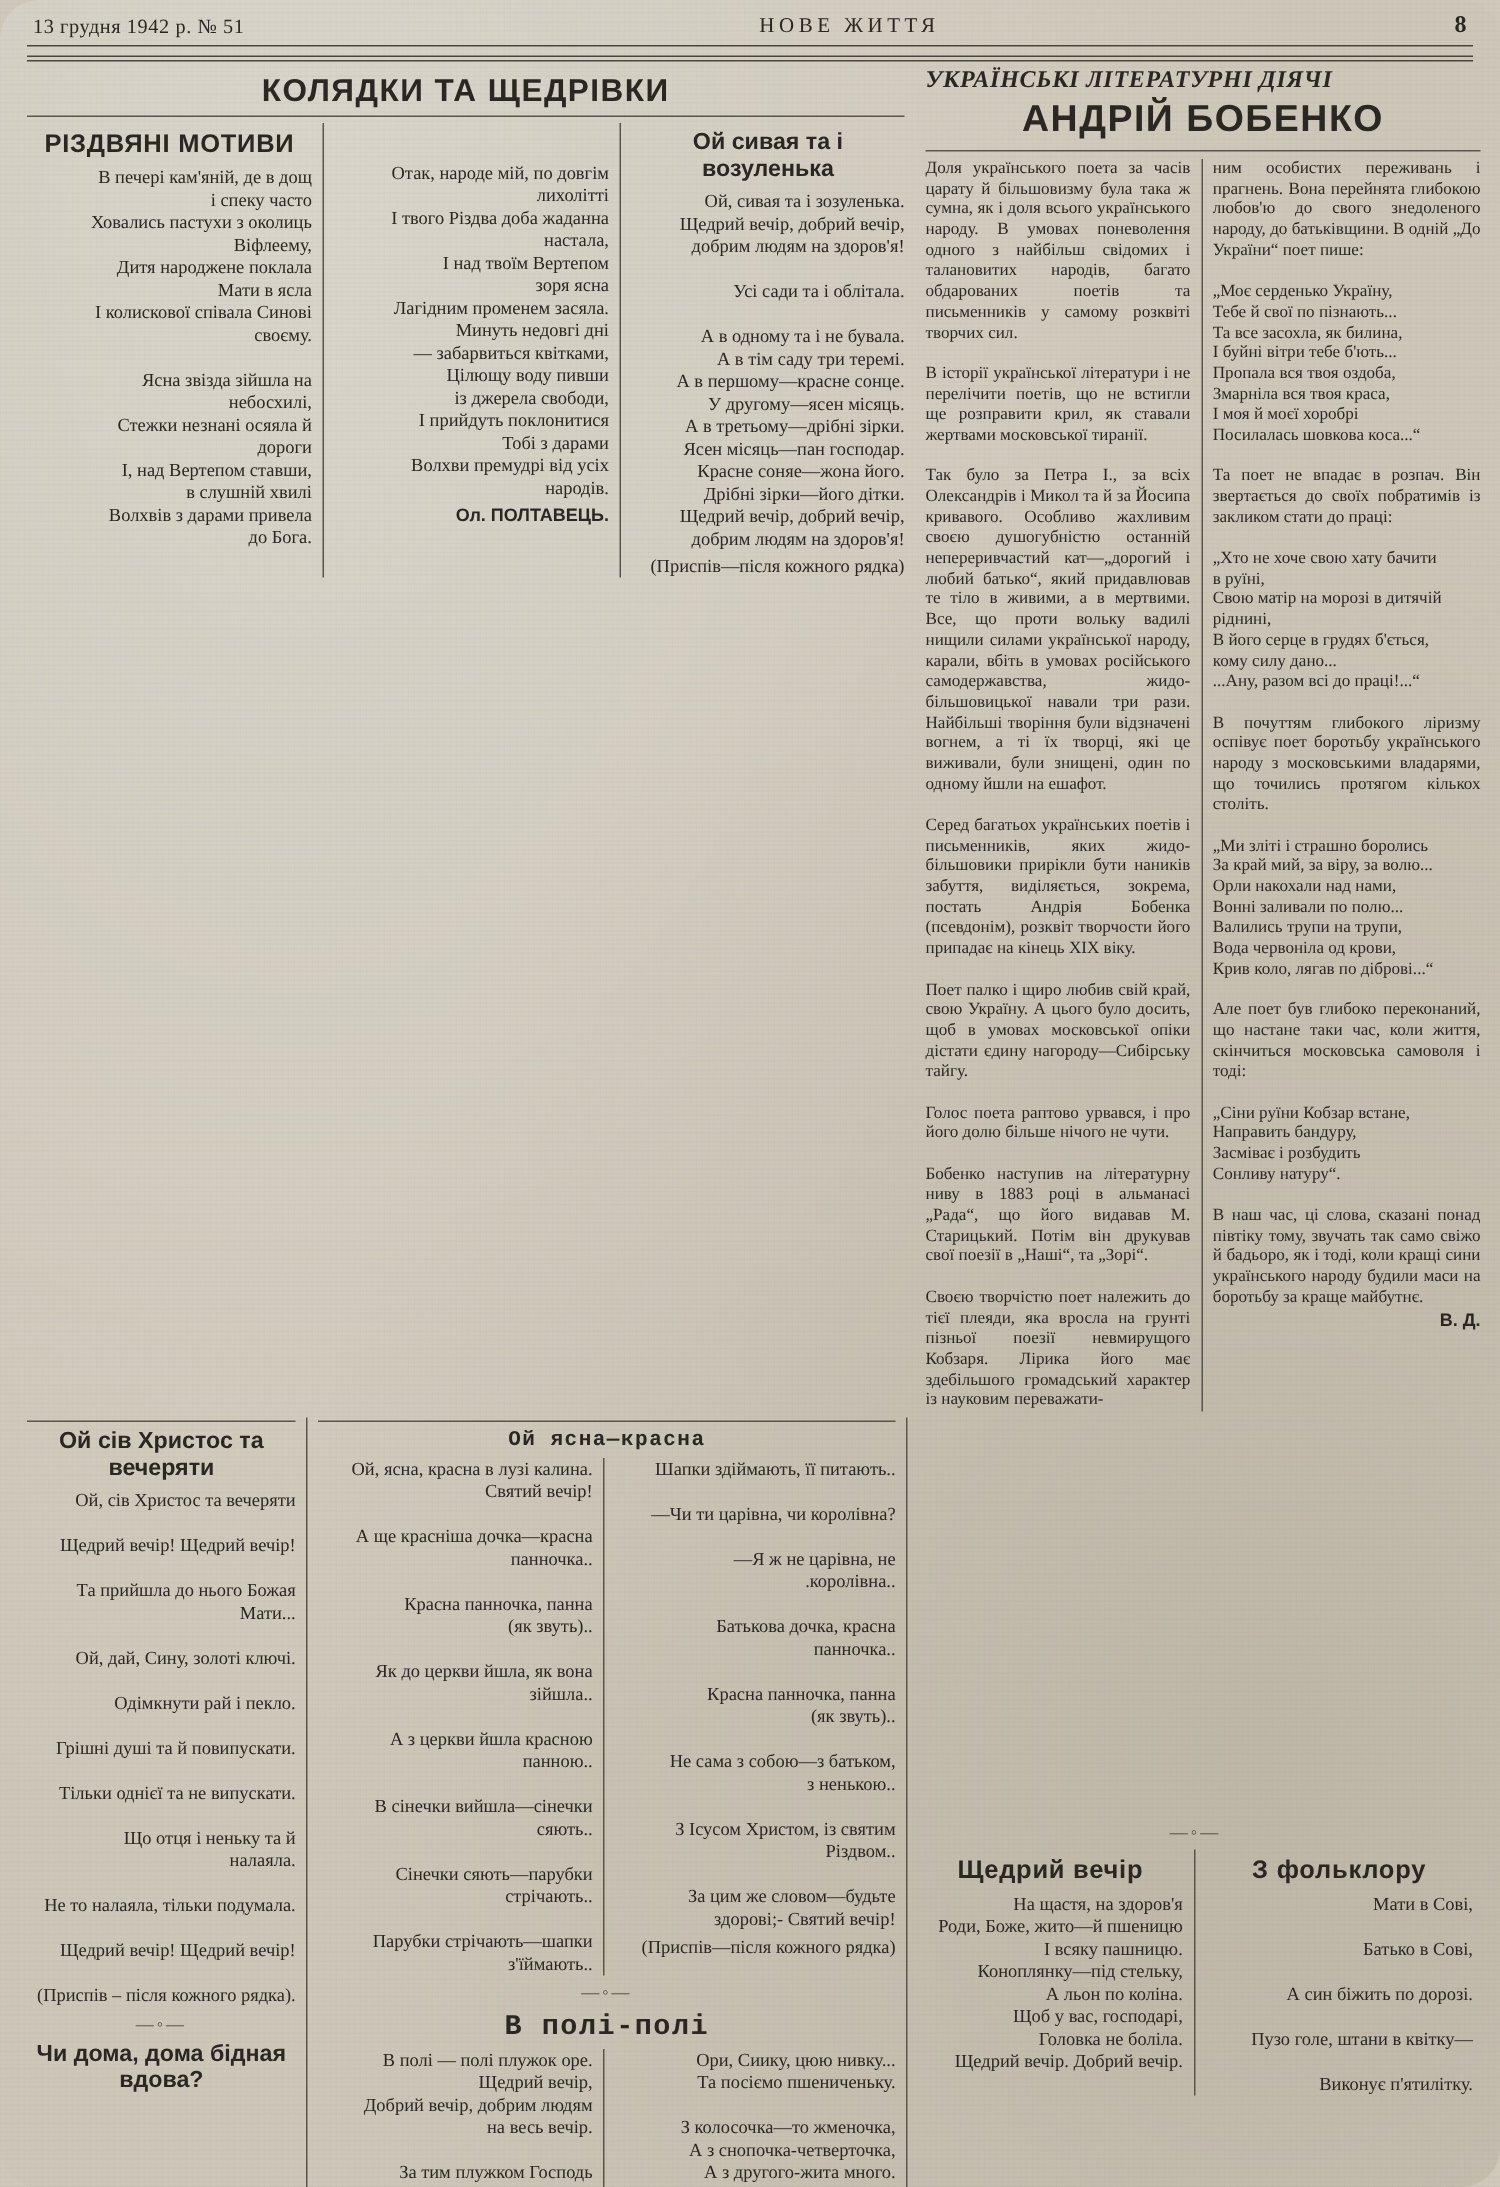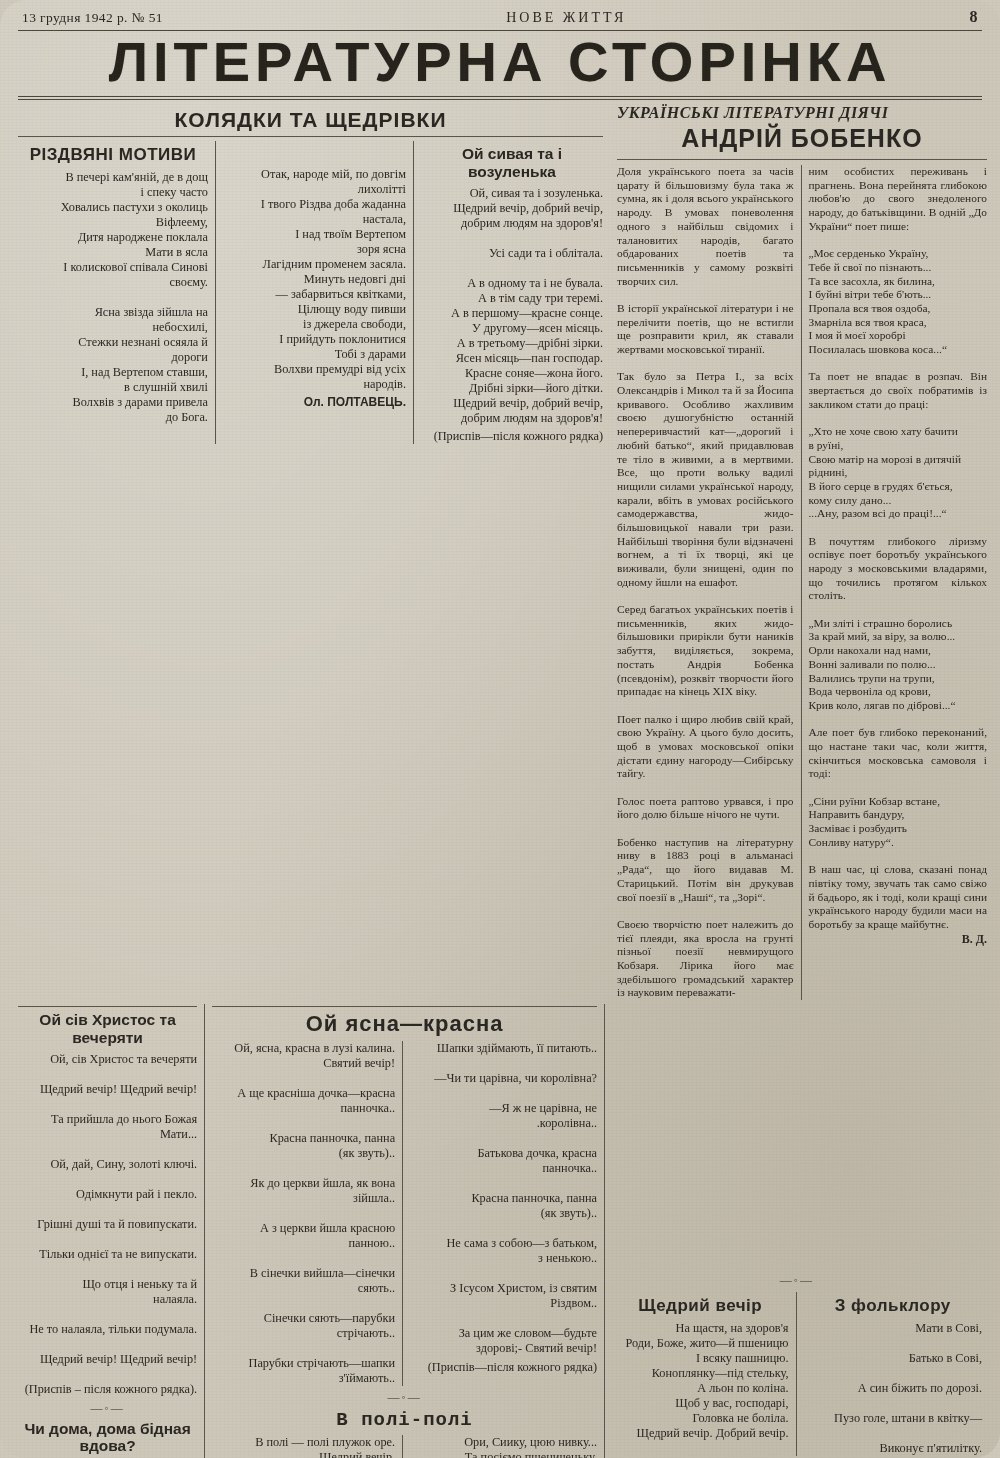--- a/index.html
+++ b/index.html
@@ -108,36 +108,35 @@
   .italic-hd{
     font-family:"Liberation Serif",serif;
     font-style:italic;font-weight:bold;
     text-align:left;font-size:16px;letter-spacing:.5px;margin-bottom:2px;
   }
   .name-hd{
     font-family:"Liberation Sans",sans-serif;
     font-weight:bold;font-size:25px;text-align:center;letter-spacing:1px;
     margin:2px 0 6px 0;
   }
-  .sig2{font-family:Liberation Serif, serif;font-weight:bold;font-size:12px;text-align:right;}
+  .sig2{font-family:Liberation Sans, sans-serif;font-weight:bold;font-size:12px;text-align:right;}
 </style>
 </head>
 <body>
 
 <div class="page">
 <div class="inner">
 
   <div class="topline">
     <div class="date">13 грудня 1942 р. № 51</div>
     <div class="paper">НОВЕ ЖИТТЯ</div>
     <div class="pg">8</div>
   </div>
   <div class="rule-thin"></div>
 
-  <div class="masthead">ЛІТЕРАТУРНА СТОРІНКА</div>
 
   <div class="dblrule">
         <div></div>
         <div></div>
       </div>
 
   <div class="cols" style="align-items:stretch;">
 
     <div style="width:585px;">
       <h2 class="sect">КОЛЯДКИ ТА ЩЕДРІВКИ</h2>
@@ -315,21 +314,21 @@
       <div class="orn"></div>
       <h3 class="sub2">Чи дома, дома бідная
 вдова?</h3>
 
     </div>
 
     <div class="vrule"></div>
 
     <div style="width:385px;">
       <div class="hrule" style="margin:2px 0 3px 0;"></div>
-      <h2 class="sect" style="font-size:22px;">Ой ясна—красна</h2>
+      <h2 class="sect" style="font-size:14px;font-family:Liberation Mono, monospace;">Ой ясна—красна</h2>
       <div class="cols">
         <div style="width:186px;">
           <div class="verse left">Ой, ясна, красна в лузі калина.
 Святий вечір!
 
 А ще красніша дочка—красна
 панночка..
 
 Красна панночка, панна
 (як звуть)..

